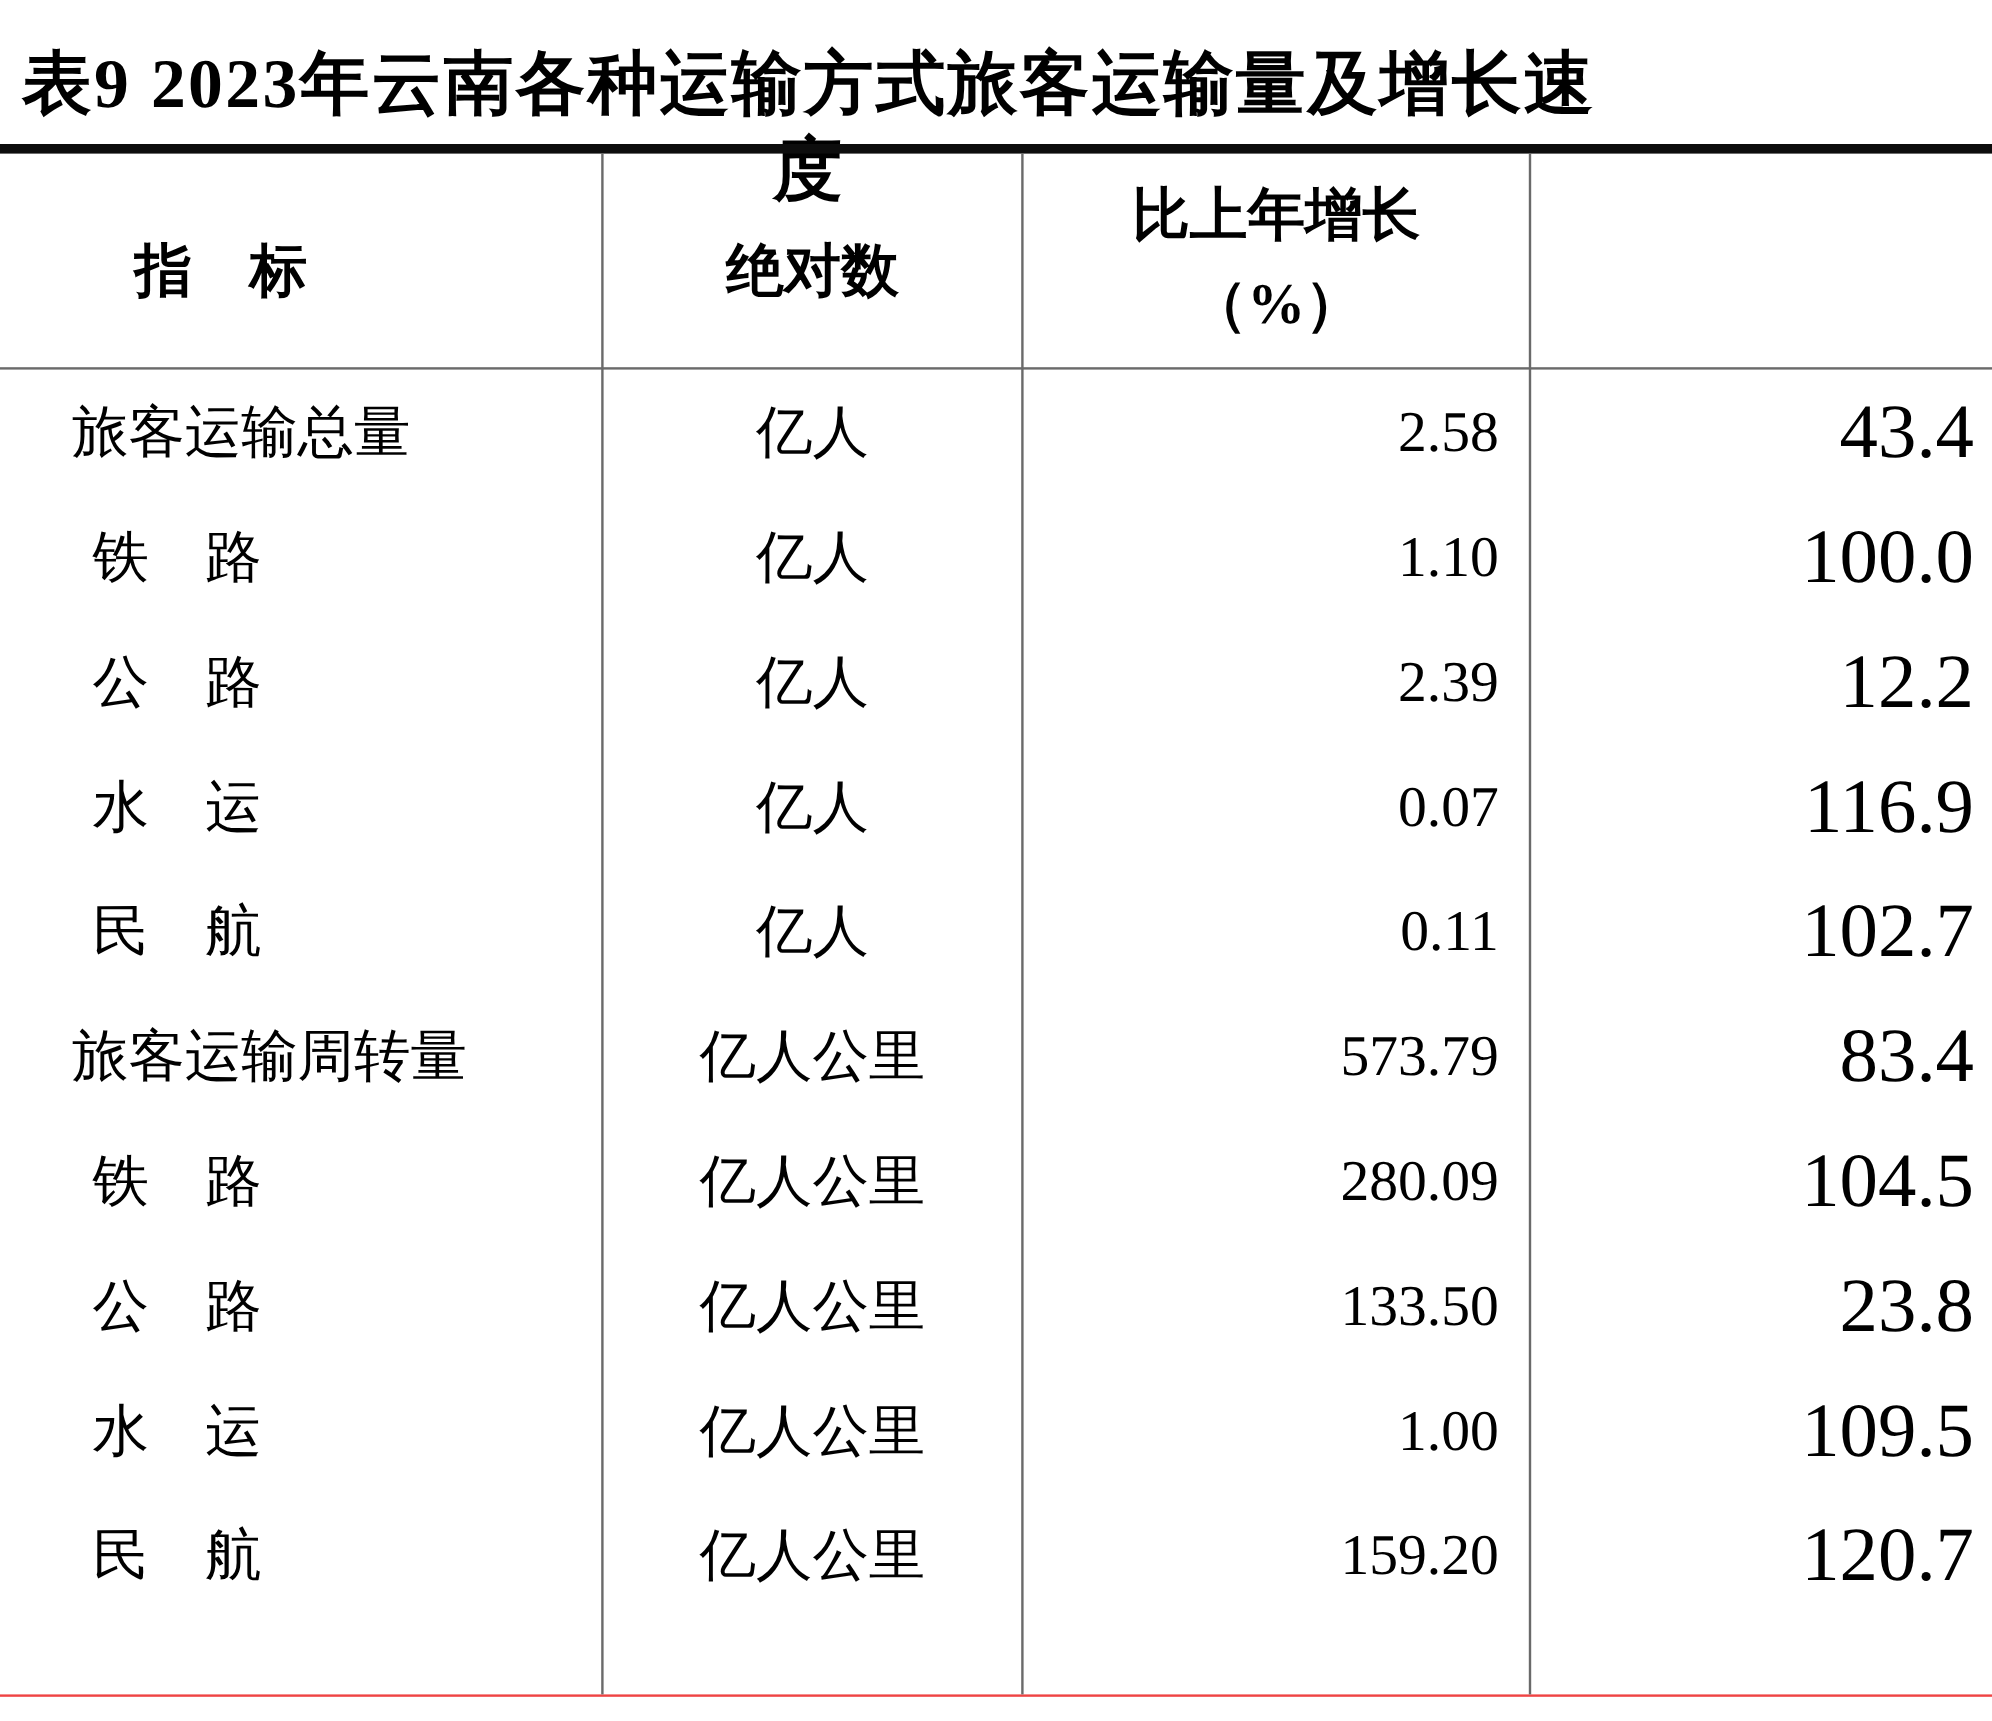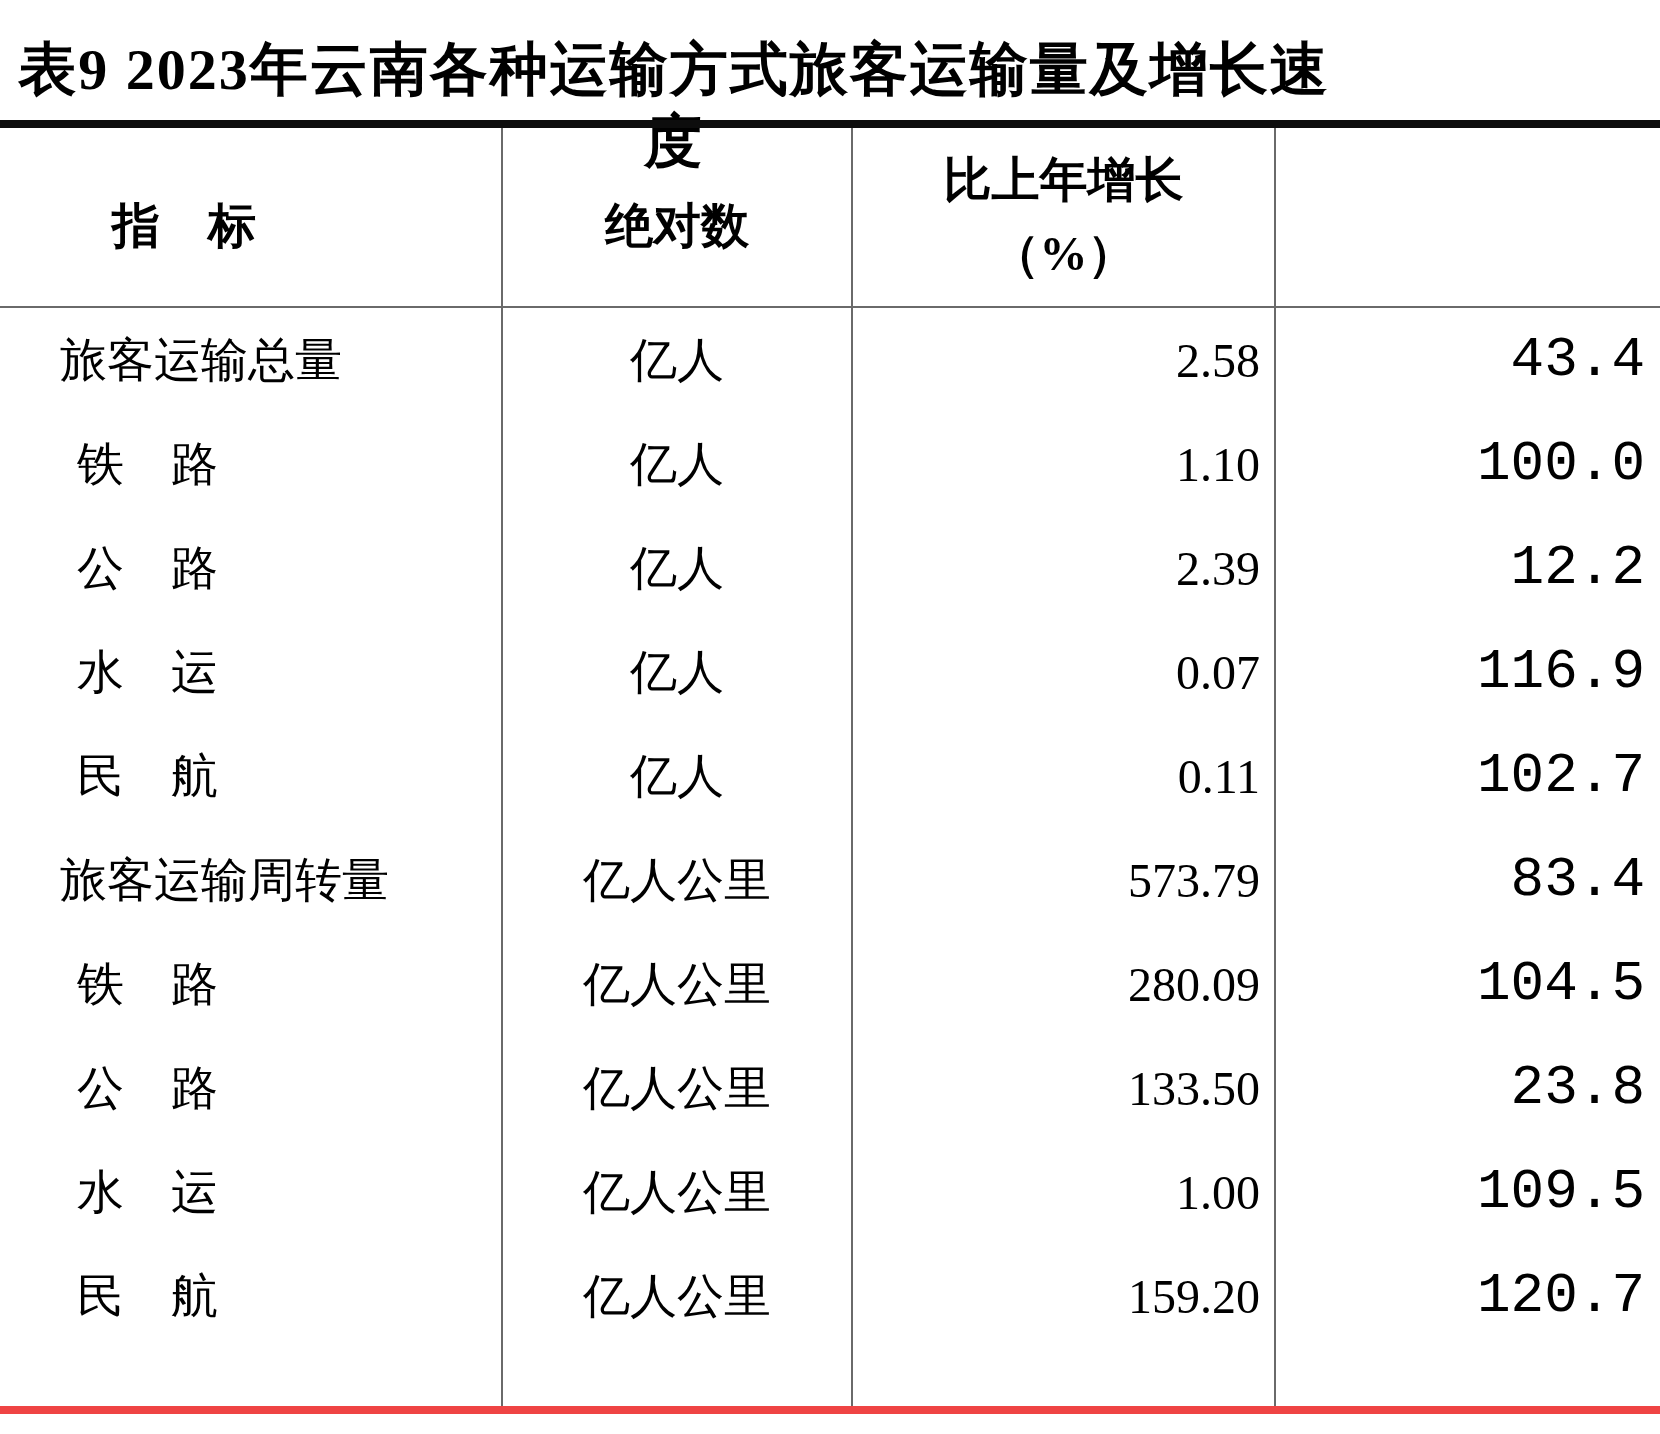--- a/index.html
+++ b/index.html
@@ -16,21 +16,21 @@
     text-align: center;
     font-size: 58px; font-weight: 700; line-height: 72px;
     letter-spacing: 2px;
   }
 
   .table {
     position: absolute; top: 120px; left: 0;
     width: 1660px; height: 1294px;
     box-sizing: border-box;
     border-top: 8px solid #0d0d0d;
-    border-bottom: 8px solid #ef4444;
+    border-bottom: 2px solid #ef4444;
   }
 
   .vline { position: absolute; top: 0; bottom: 0; width: 2px; background: #6a6a6a; }
   .vline-1 { left: 501px; }
   .vline-2 { left: 851px; }
   .vline-3 { left: 1274px; }
 
   .grid-row {
     display: grid;
     grid-template-columns: 502px 350px 423px 385px;
@@ -46,22 +46,22 @@
   .th-indicator { justify-content: flex-start; padding-left: 112px; padding-top: 18px; }
   .th-unit { padding-top: 18px; }
   .th-absolute { padding-top: 18px; }
   .th-growth { flex-direction: column; justify-content: center; line-height: 74px; text-align: center; }
 
   .row { height: 104px; font-size: 47px; }
   .row > div { display: flex; align-items: center; }
   .c-ind.parent { padding-left: 60px; }
   .c-ind.child  { padding-left: 77px; }
   .c-unit { justify-content: center; }
-  .c-abs  { justify-content: flex-end; padding-right: 15px; font-size: 48px; }
-  .c-grw  { justify-content: flex-end; padding-right: 15px; font-size: 56px; font-family: Liberation Mono, monospace; }
+  .c-abs  { justify-content: flex-end; padding-right: 26px; font-size: 48px; }
+  .c-grw  { justify-content: flex-end; padding-right: 15px; font-size: 64px; }
 
   .spacer { height: 59px; }
 </style>
 </head>
 <body>
 
 <div class="page">
 
   <div class="title">表9 2023年云南各种运输方式旅客运输量及增长速度</div>
 

